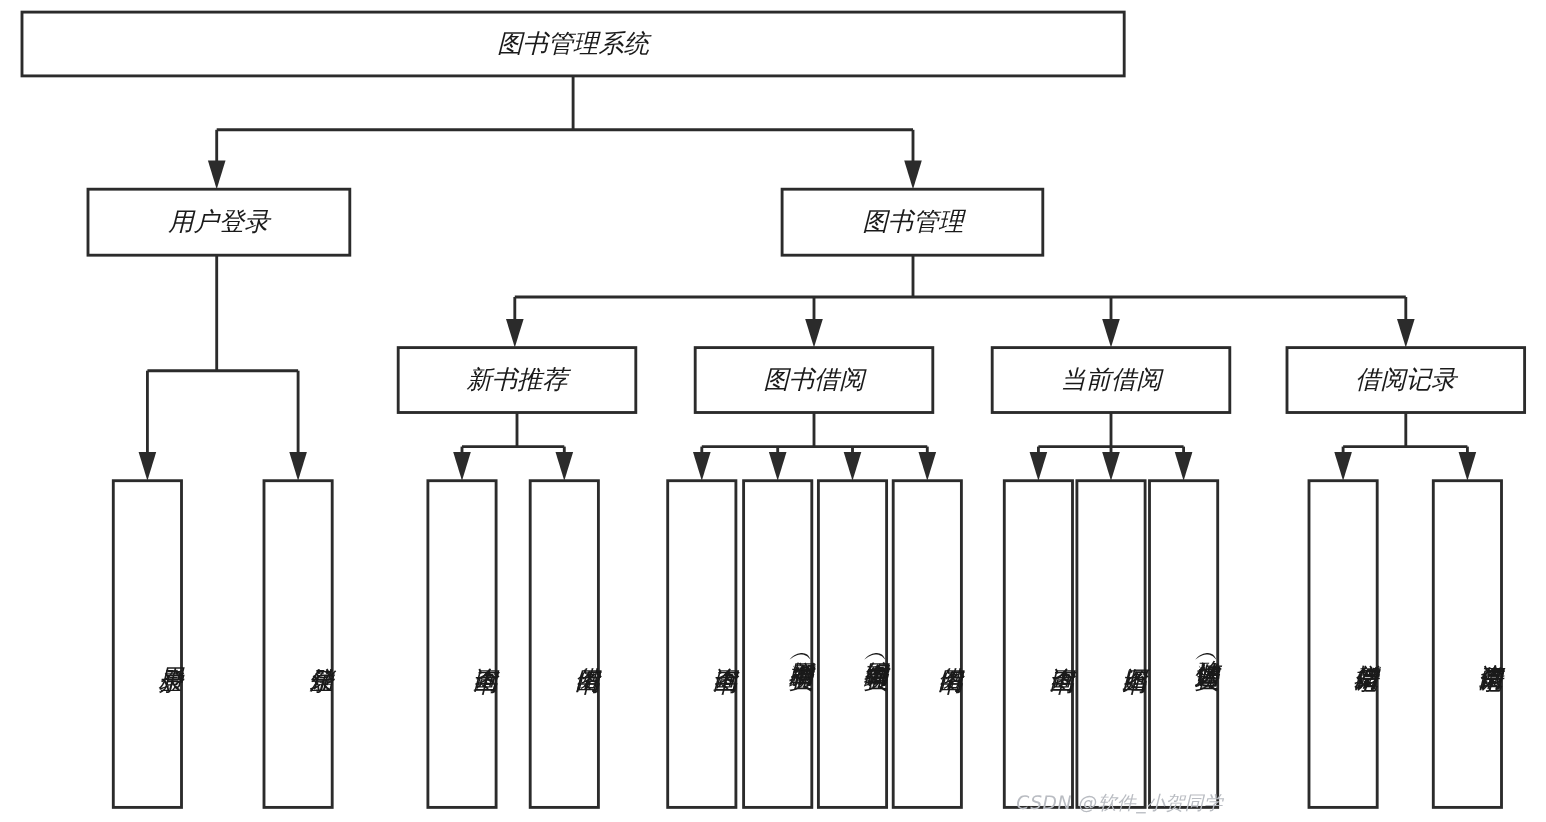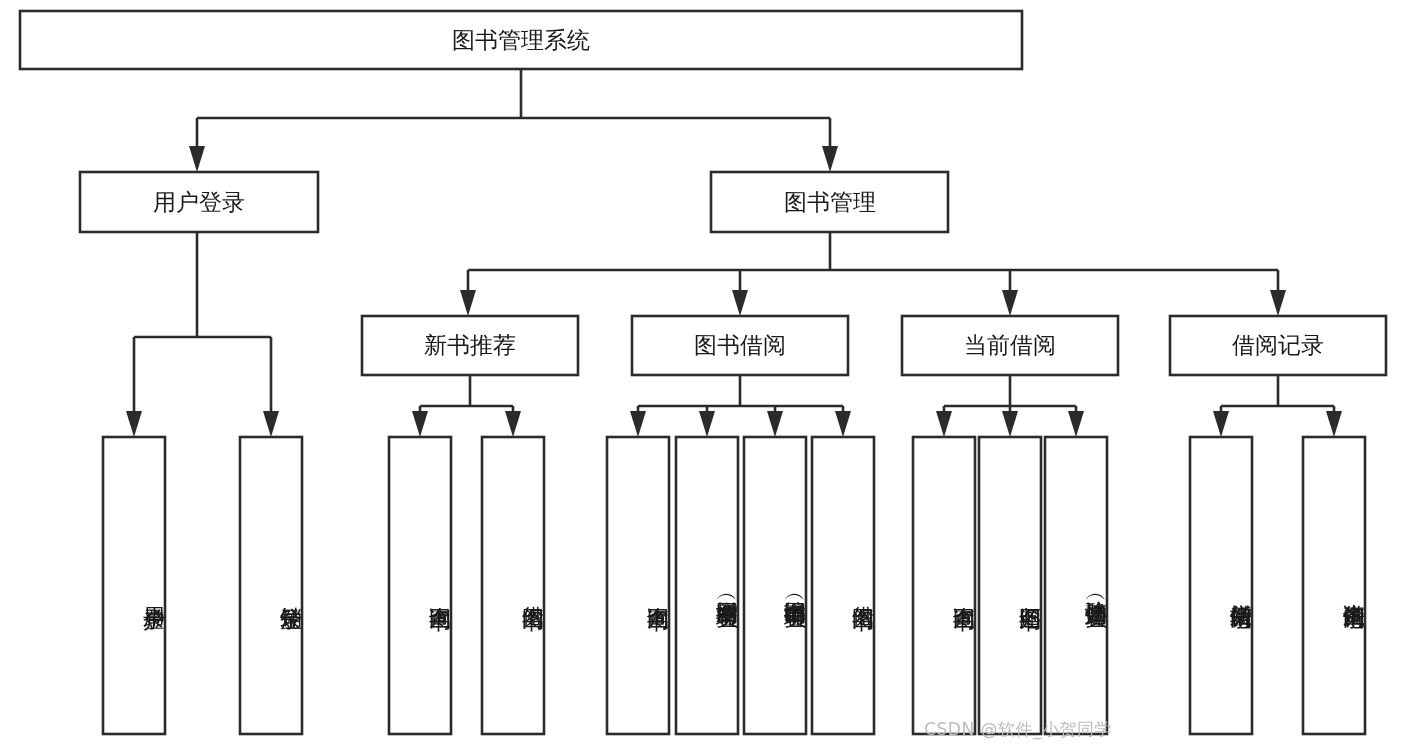--- a/index.html
+++ b/index.html
@@ -11,20 +11,21 @@
     width: 1405px;
     height: 747px;
     font-family: "DejaVu Sans", "Liberation Sans", sans-serif;
     overflow: hidden;
   }
   #diagram-root {
     position: relative;
     width: 1122px;
     height: 747px;
     background: #ffffff;
+    font-style: italic;
   }
   svg.diagram {
     position: absolute;
     top: 0;
     left: 0;
     width: 1405px;
     height: 747px;
   }
   .node-box {
     fill: #ffffff;

